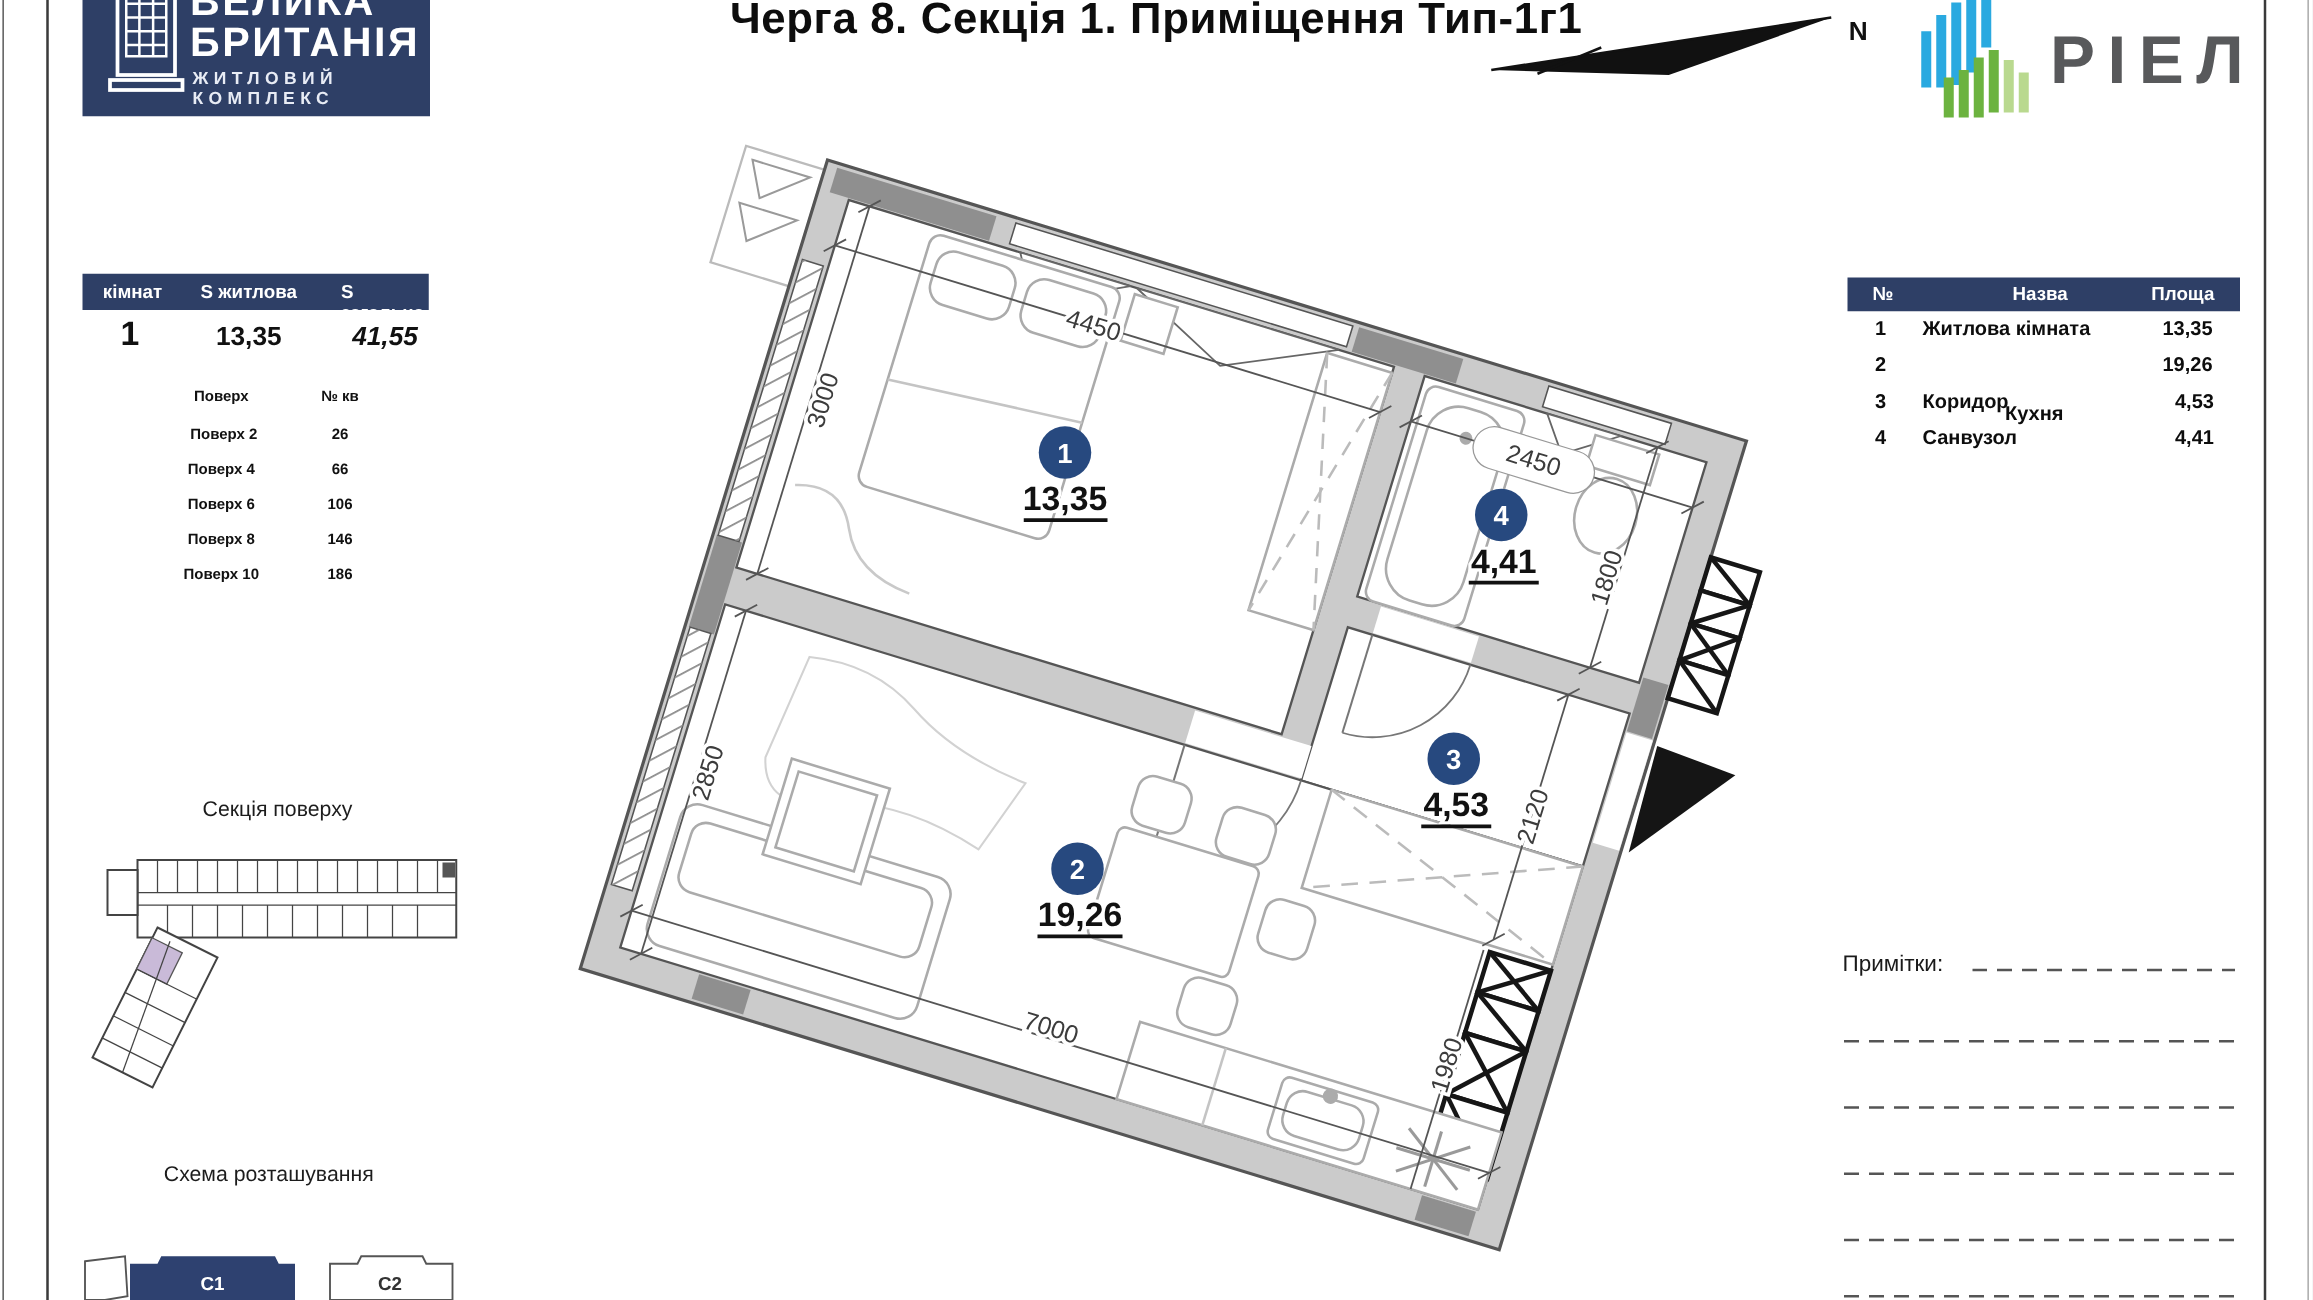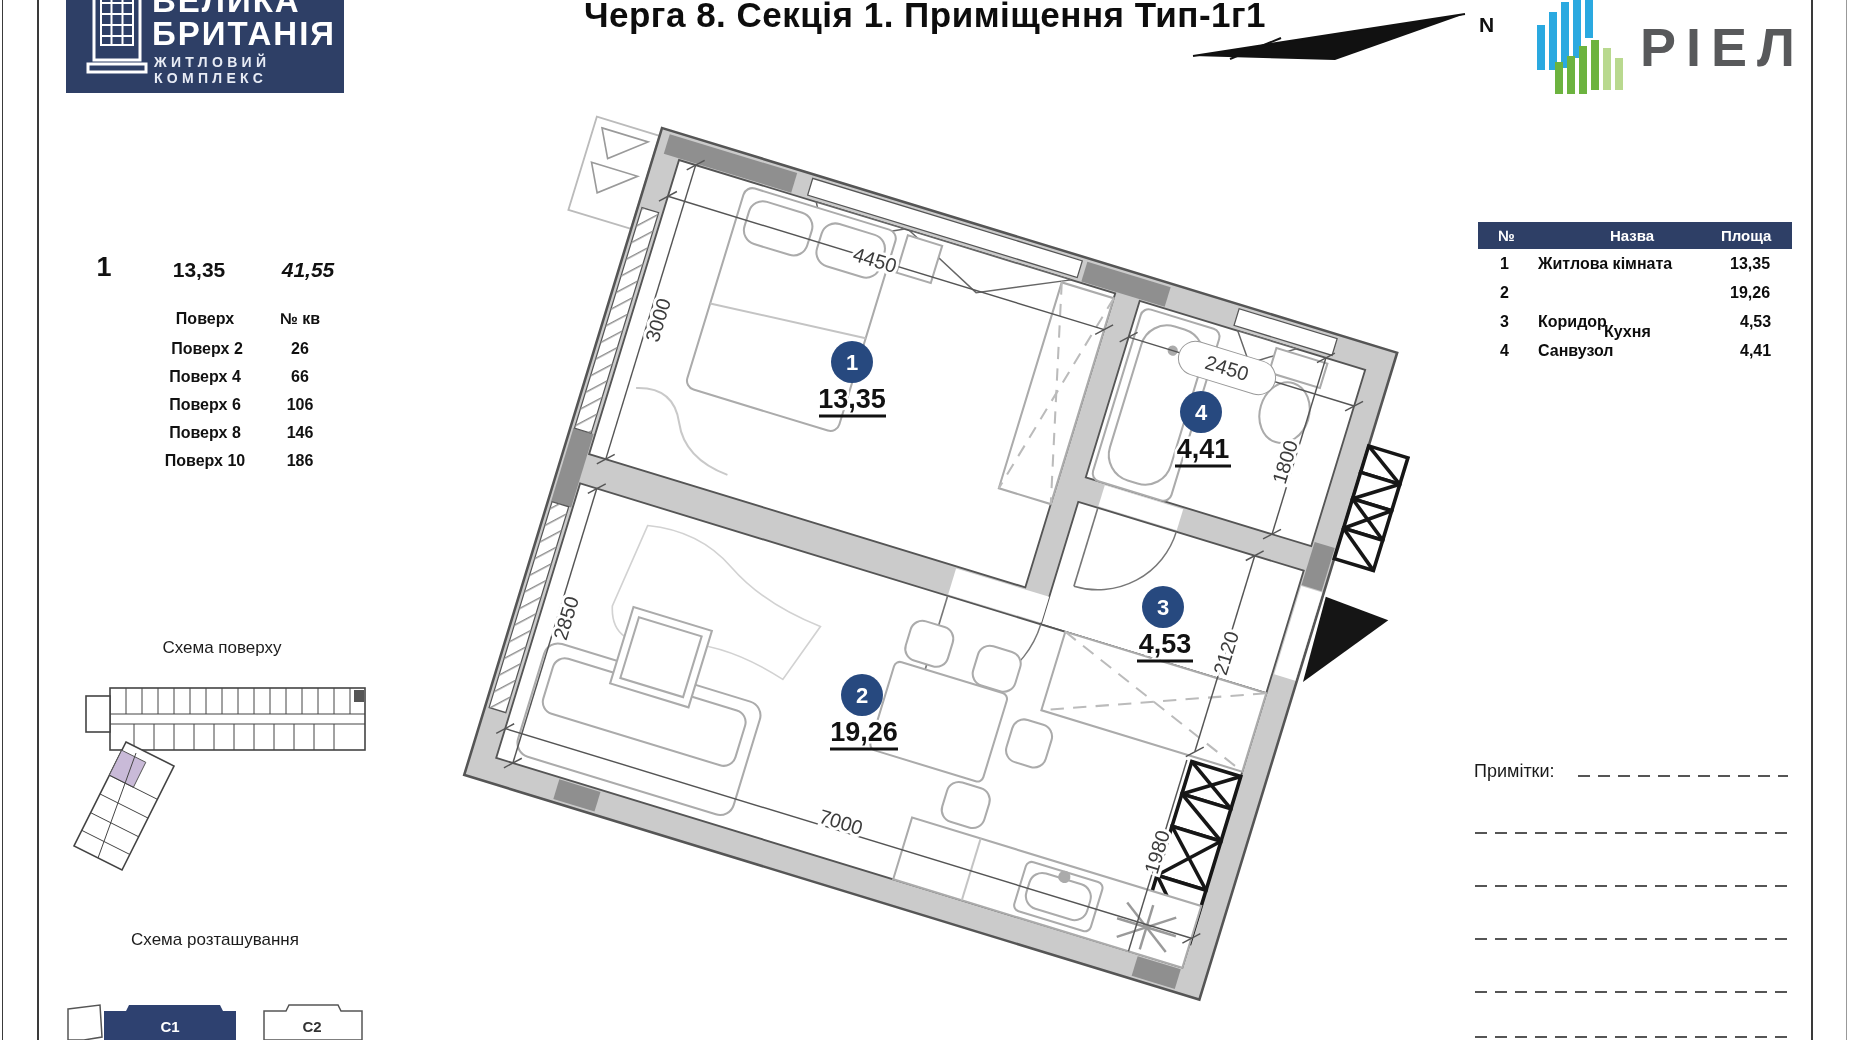--- a/index.html
+++ b/index.html
@@ -13,21 +13,21 @@
   
   #brand{left:66px;top:-32px;width:278px;height:125px;background:#2e3f66;}
   #brand .l1,#brand .l2{position:absolute;left:86px;color:#fff;font-weight:800;font-size:33px;letter-spacing:2px;}
   #brand .l1{top:14px;} #brand .l2{top:47px;}
   #brand .sub{position:absolute;left:88px;top:86px;color:#e8ecf5;font-size:14px;letter-spacing:4.3px;font-weight:600;}
   
   .navybar{background:#2e3f66;color:#fff;}
   #sumhead{left:66px;top:219px;width:277px;height:29px;}
   #sumhead span{position:absolute;top:6px;font-size:15px;font-weight:700;color:#fff;transform:translateX(-50%);}
   .cellv{position:absolute;transform:translateX(-50%);font-weight:700;}
-  #floors div.row span{position:absolute;transform:translateX(-50%);font-size:16px;font-weight:600;margin-left:28px;}
+  #floors div.row span{position:absolute;transform:translateX(-50%);font-size:12px;font-weight:600;}
   .schemetitle{position:absolute;transform:translateX(-50%);font-size:17px;color:#1c1c1c;}
   
   #legendhead{left:1478px;top:222px;width:314px;height:27px;}
   #legendhead span{position:absolute;top:5px;font-size:15px;font-weight:700;}
   .lgrow span{position:absolute;font-size:16px;font-weight:700;color:#0d0d0d;}
   
   #noteslabel{left:1474px;top:761px;font-size:18px;color:#1a1a1a;text-align:right;}
   .dash{position:absolute;height:2px;background:repeating-linear-gradient(90deg,#555 0 12px,transparent 12px 20px);}
   text{font-family:"Liberation Sans","DejaVu Sans",sans-serif;}
   .dimtxt{font-size:20px;fill:#3c3c3c;paint-order:stroke;stroke:#fff;stroke-width:6px;}
@@ -81,20 +81,25 @@
       <rect x="23" y="62" width="8" height="32" fill="#6cb33f"></rect>
       <rect x="35" y="56" width="8" height="38" fill="#6cb33f"></rect>
       <rect x="47" y="46" width="8" height="48" fill="#6cb33f"></rect>
       <rect x="59" y="40" width="8" height="50" fill="#6cb33f"></rect>
       <rect x="71" y="48" width="8" height="42" fill="#b9d98f"></rect>
       <rect x="83" y="58" width="8" height="32" fill="#b9d98f"></rect>
     </g>
     <text x="108" y="66" font-size="54" font-weight="700" letter-spacing="10" fill="#58595b">РІЕЛ</text>
   </svg>
 
+  <div id="sumhead" class="abs navybar">
+    <span style="left:40px;">кімнат</span>
+    <span style="left:133px;">S житлова</span>
+    <span style="left:240px;">S загальна</span>
+  </div>
   <div class="abs cellv" style="left:104px;top:252px;font-size:27px;">1</div>
   <div class="abs cellv" style="left:199px;top:258px;font-size:21px;font-weight:600;">13,35</div>
   <div class="abs cellv" style="left:308px;top:258px;font-size:21px;font-weight:600;font-style:italic;">41,55</div>
 
   <div id="floors">
     <div class="row abs" style="left:0;top:310px;width:400px;">
       <span style="left:177px;">Поверх</span>
       <span style="left:272px;">№ кв</span>
     </div>
     <div class="row abs" style="left:0;top:340px;width:400px;">
@@ -112,21 +117,21 @@
     <div class="row abs" style="left:0;top:424px;width:400px;">
       <span style="left:177px;">Поверх 8</span>
       <span style="left:272px;">146</span>
     </div>
     <div class="row abs" style="left:0;top:452px;width:400px;">
       <span style="left:177px;">Поверх 10</span>
       <span style="left:272px;">186</span>
     </div>
   </div>
 
-  <div class="schemetitle" style="left:222px;top:638px;">Схема поверху</div>
+  <div class="schemetitle" style="left:222px;top:638px;">Секція поверху</div>
   <svg class="abs" style="left:50px;top:676px;" width="330" height="200">
     <rect x="60" y="12" width="255" height="62" fill="#fff" stroke="#444" stroke-width="1.6"></rect>
     <line x1="60" y1="38" x2="315" y2="38" stroke="#444" stroke-width="1"></line>
     <line x1="60" y1="48" x2="315" y2="48" stroke="#444" stroke-width="1"></line>
     <g stroke="#444" stroke-width="1">
       <line x1="76" y1="12" x2="76" y2="38"></line>
         <line x1="92" y1="12" x2="92" y2="38"></line>
       <line x1="108" y1="12" x2="108" y2="38"></line>
         <line x1="124" y1="12" x2="124" y2="38"></line>
       <line x1="140" y1="12" x2="140" y2="38"></line>

